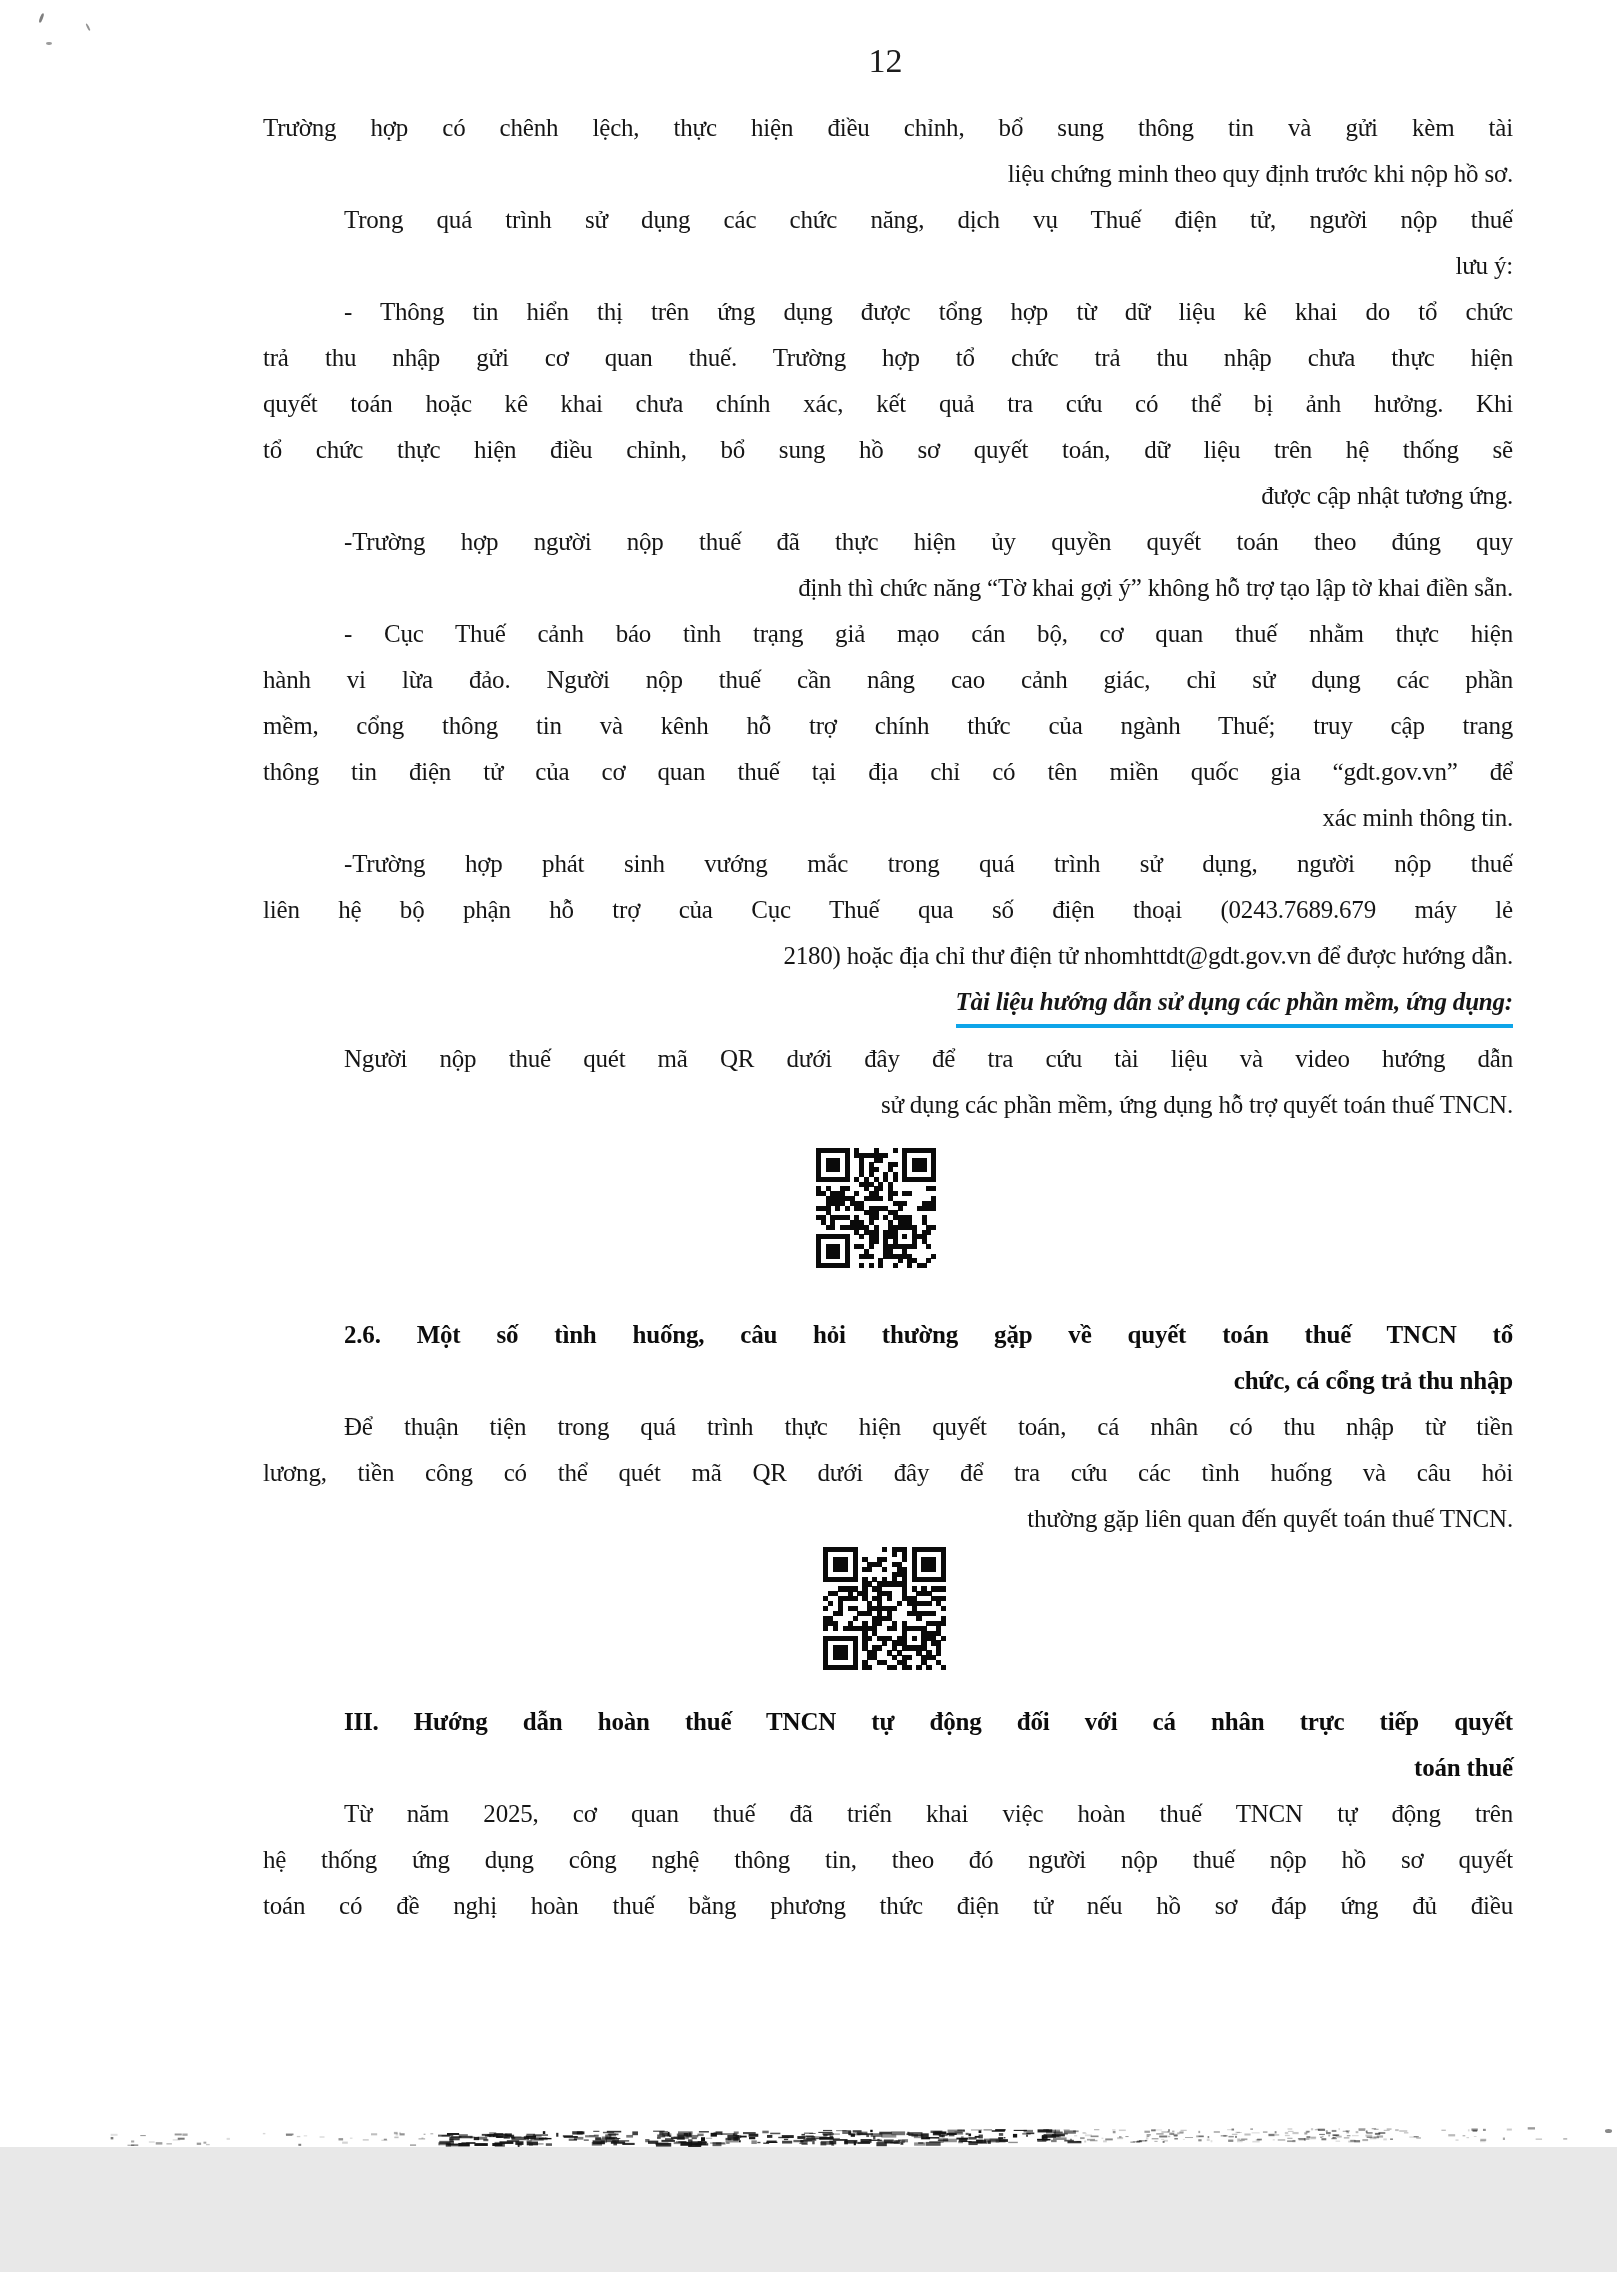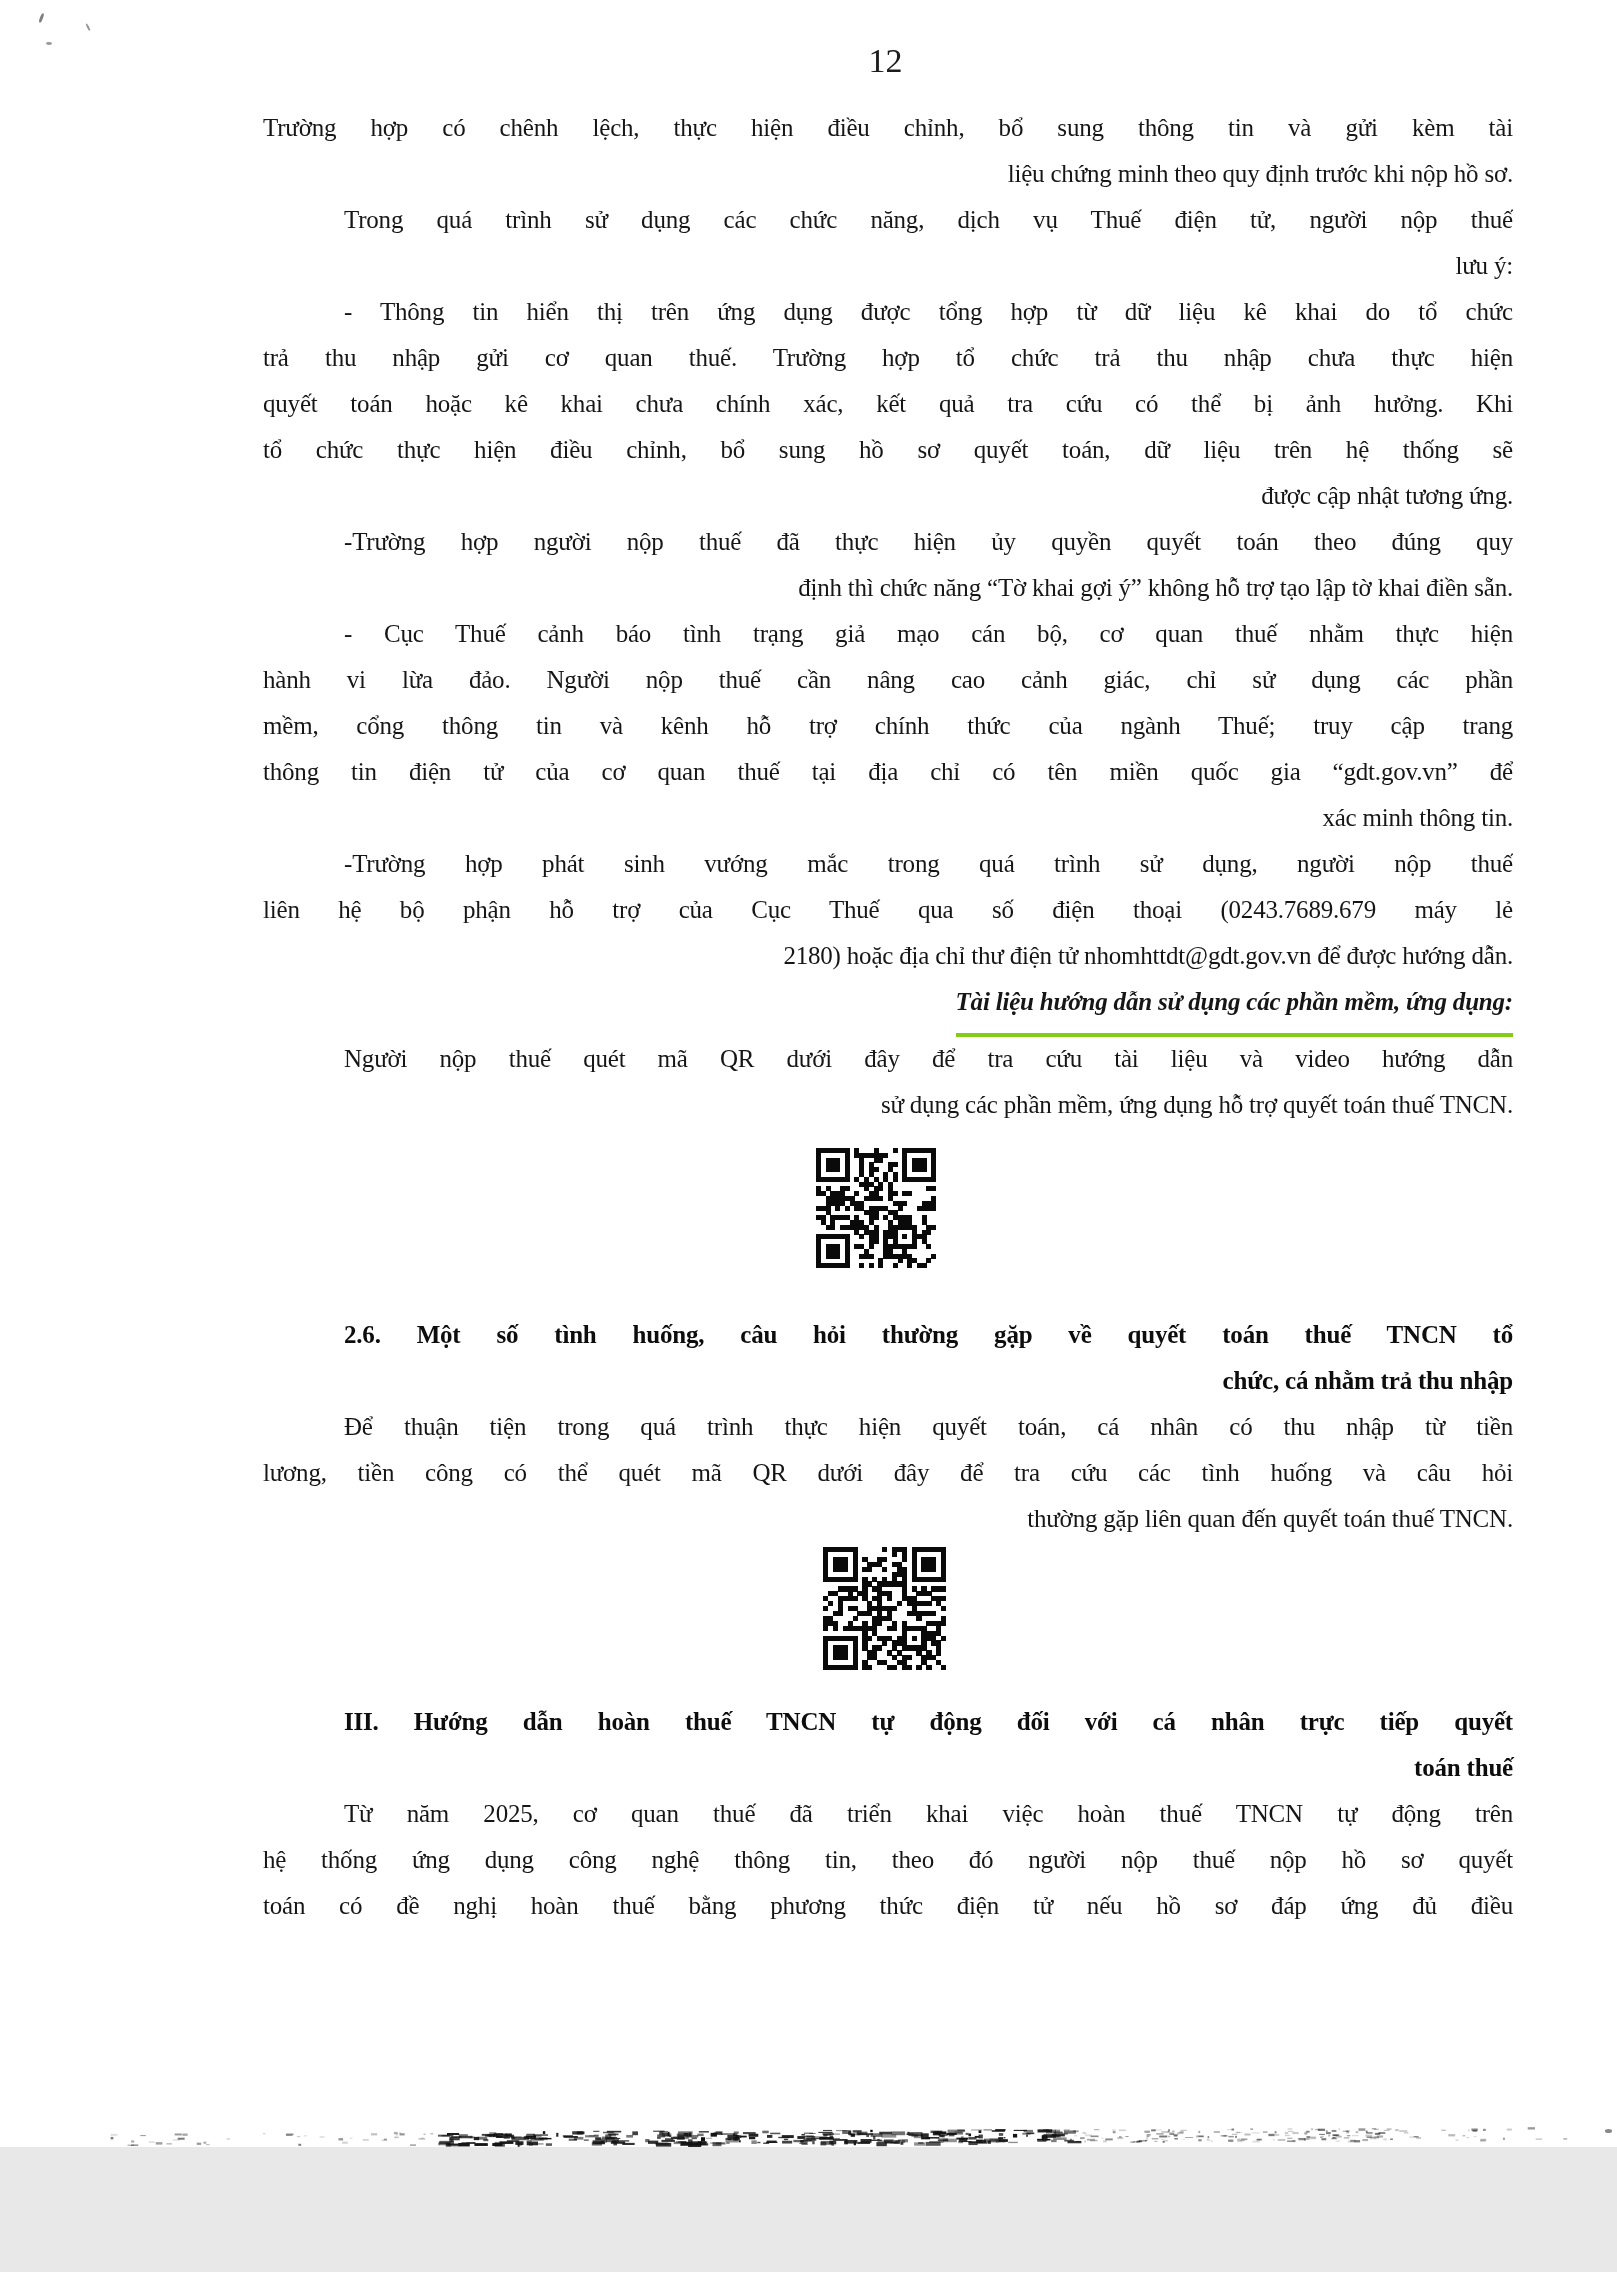--- a/index.html
+++ b/index.html
@@ -41,22 +41,22 @@
     text-align: justify;
     text-align-last: justify;
     overflow: hidden;
   }
   .ind { padding-left: 81px; }
   .bold { font-weight: bold; color: #0d0d0d; }
   .hU { margin-top: 0; }
   .udl {
     font-weight: bold;
     font-style: italic;
-    border-bottom: 4px solid #84cc16;
-    padding-bottom: 18px;
+    border-bottom: 4px solid #0ea5e9;
+    padding-bottom: 9px;
   }
   .p7 { margin-top: 11.3px; }
   .qrwrap {
     text-align: center;
     font-size: 0;
     line-height: 0;
   }
   .q1 { margin-top: 19.4px; }
   .q2 { margin-top: 5.7px; }
   .q1 svg { width: 120px; height: 120px; transform: translateX(-12px); }
@@ -433,21 +433,21 @@
           <rect x="11" y="24" width="1.06" height="1.06"></rect>
           <rect x="13" y="24" width="1.06" height="1.06"></rect>
           <rect x="16" y="24" width="1.06" height="1.06"></rect>
           <rect x="19" y="24" width="1.06" height="1.06"></rect>
           <rect x="21" y="24" width="1.06" height="1.06"></rect>
           <rect x="22" y="24" width="1.06" height="1.06"></rect>
         </svg>
     </div>
 
     <div class="ln j ind bold h26">2.6. Một số tình huống, câu hỏi thường gặp về quyết toán thuế TNCN tổ</div>
-    <div class="ln bold">chức, cá nhằm trả thu nhập</div>
+    <div class="ln bold">chức, cá cổng trả thu nhập</div>
 
     <div class="ln j ind">Để thuận tiện trong quá trình thực hiện quyết toán, cá nhân có thu nhập từ tiền</div>
     <div class="ln j">lương, tiền công có thể quét mã QR dưới đây để tra cứu các tình huống và câu hỏi</div>
     <div class="ln">thường gặp liên quan đến quyết toán thuế TNCN.</div>
 
     <div class="qrwrap q2">
       <svg id="qr2" xmlns="http://www.w3.org/2000/svg" viewBox="0 0 25 25">
           <rect x="0" y="0" width="1.06" height="1.06"></rect>
           <rect x="1" y="0" width="1.06" height="1.06"></rect>
           <rect x="2" y="0" width="1.06" height="1.06"></rect>

